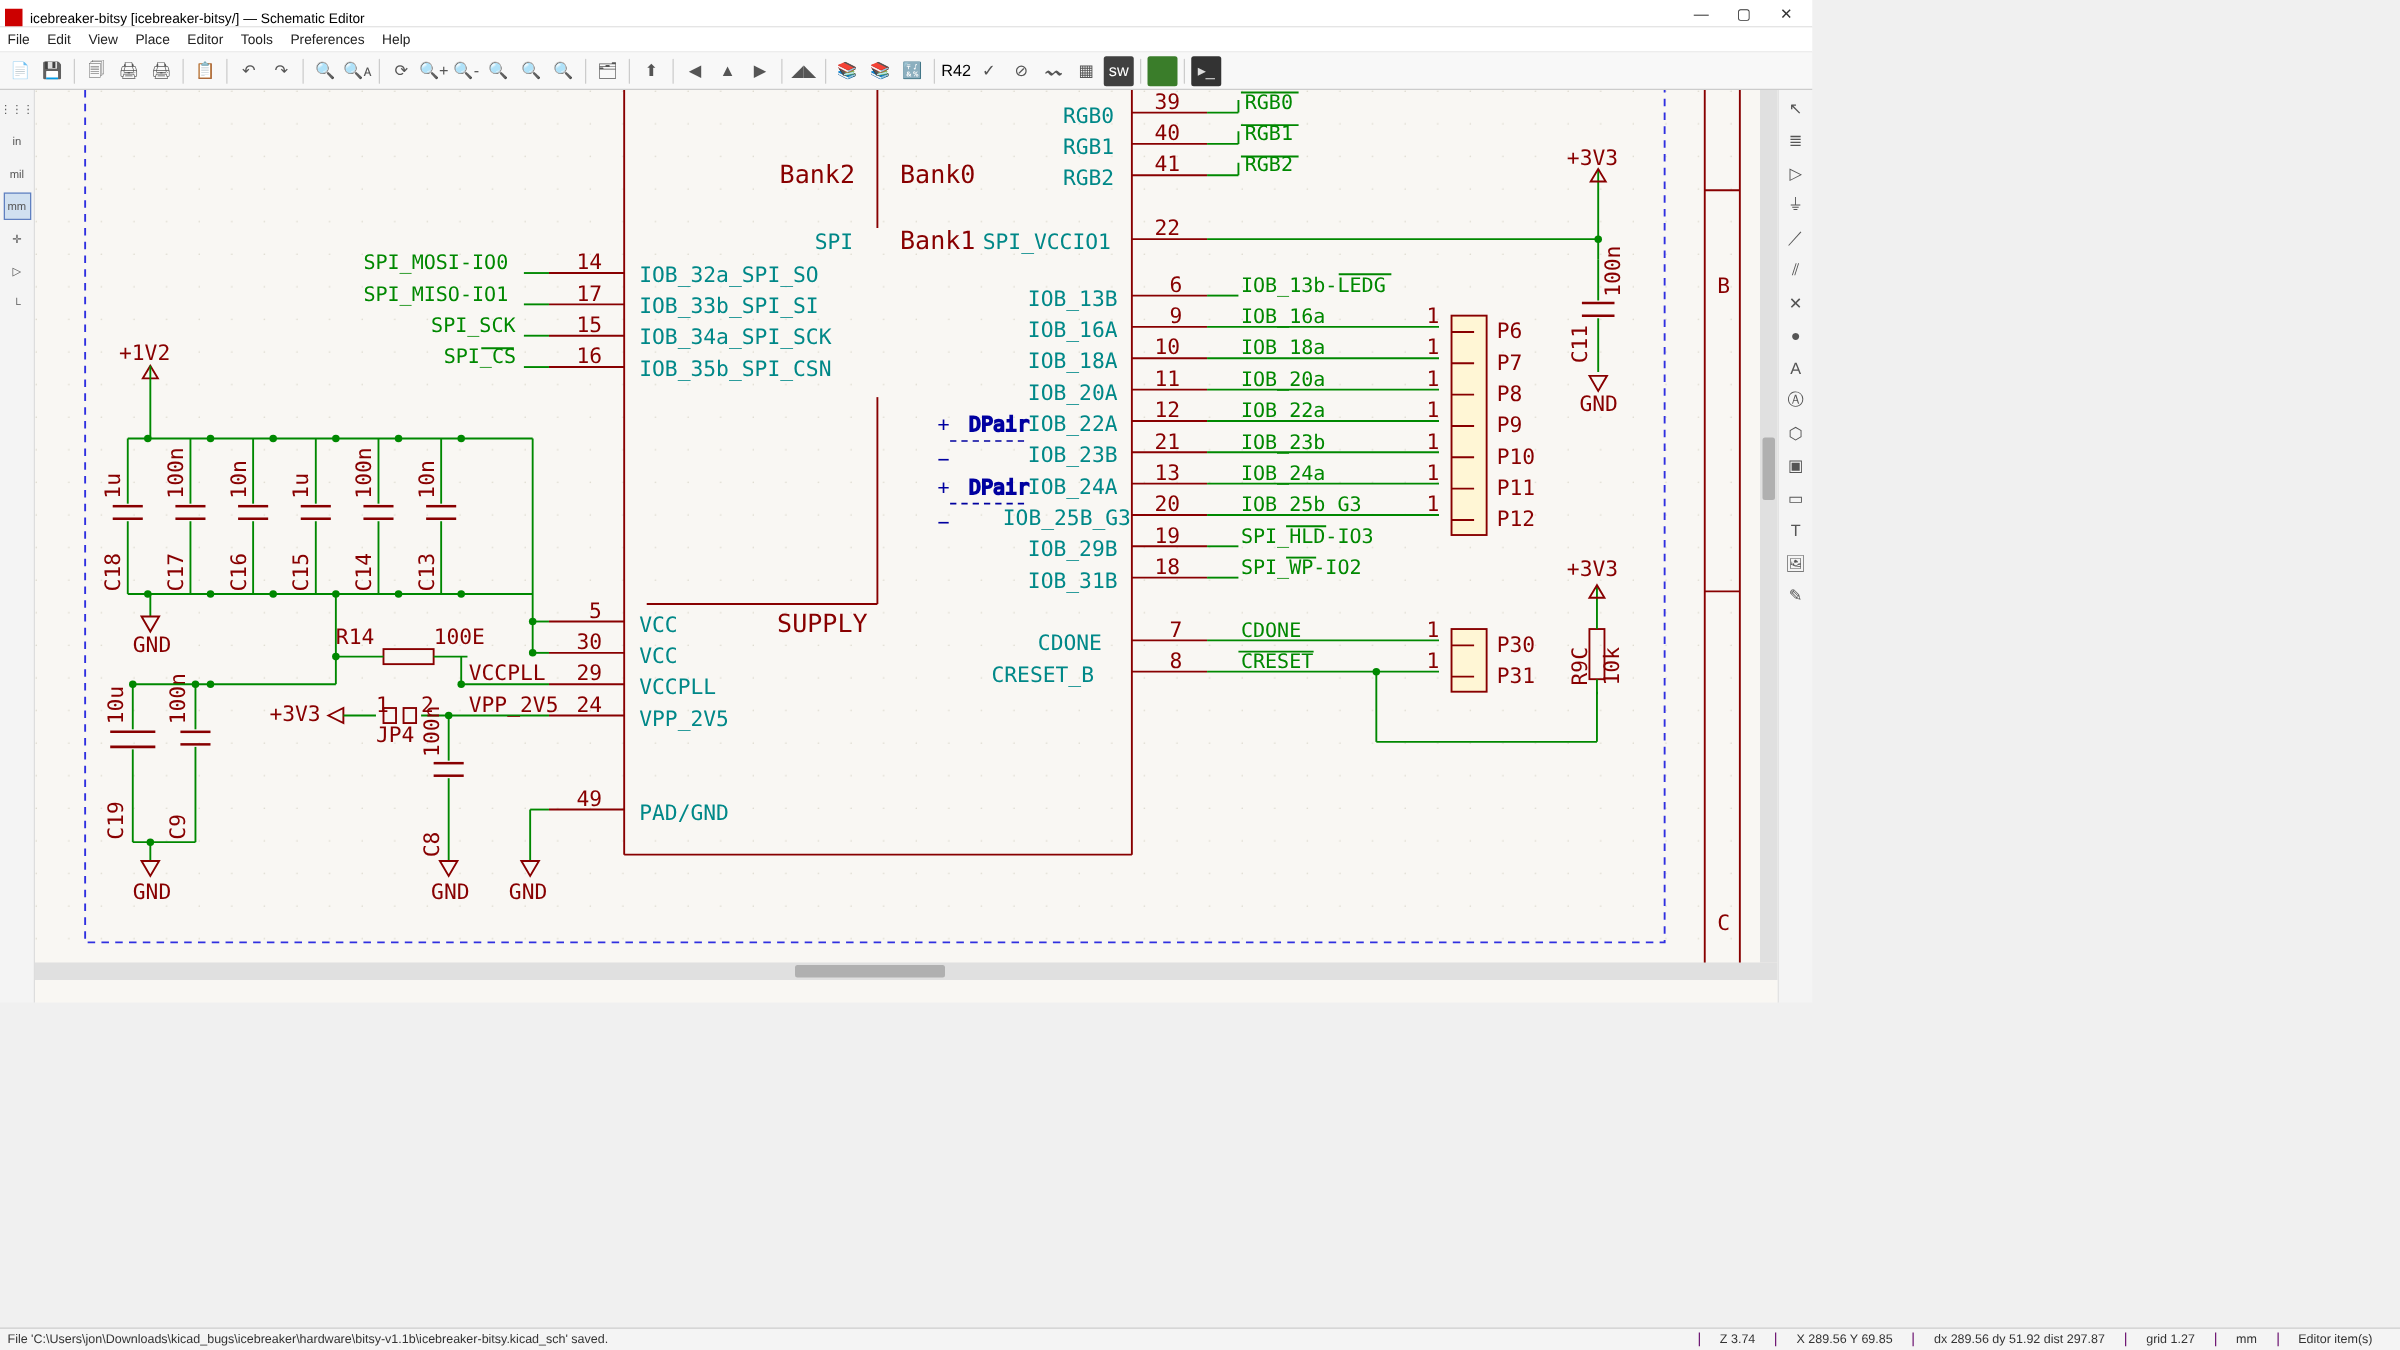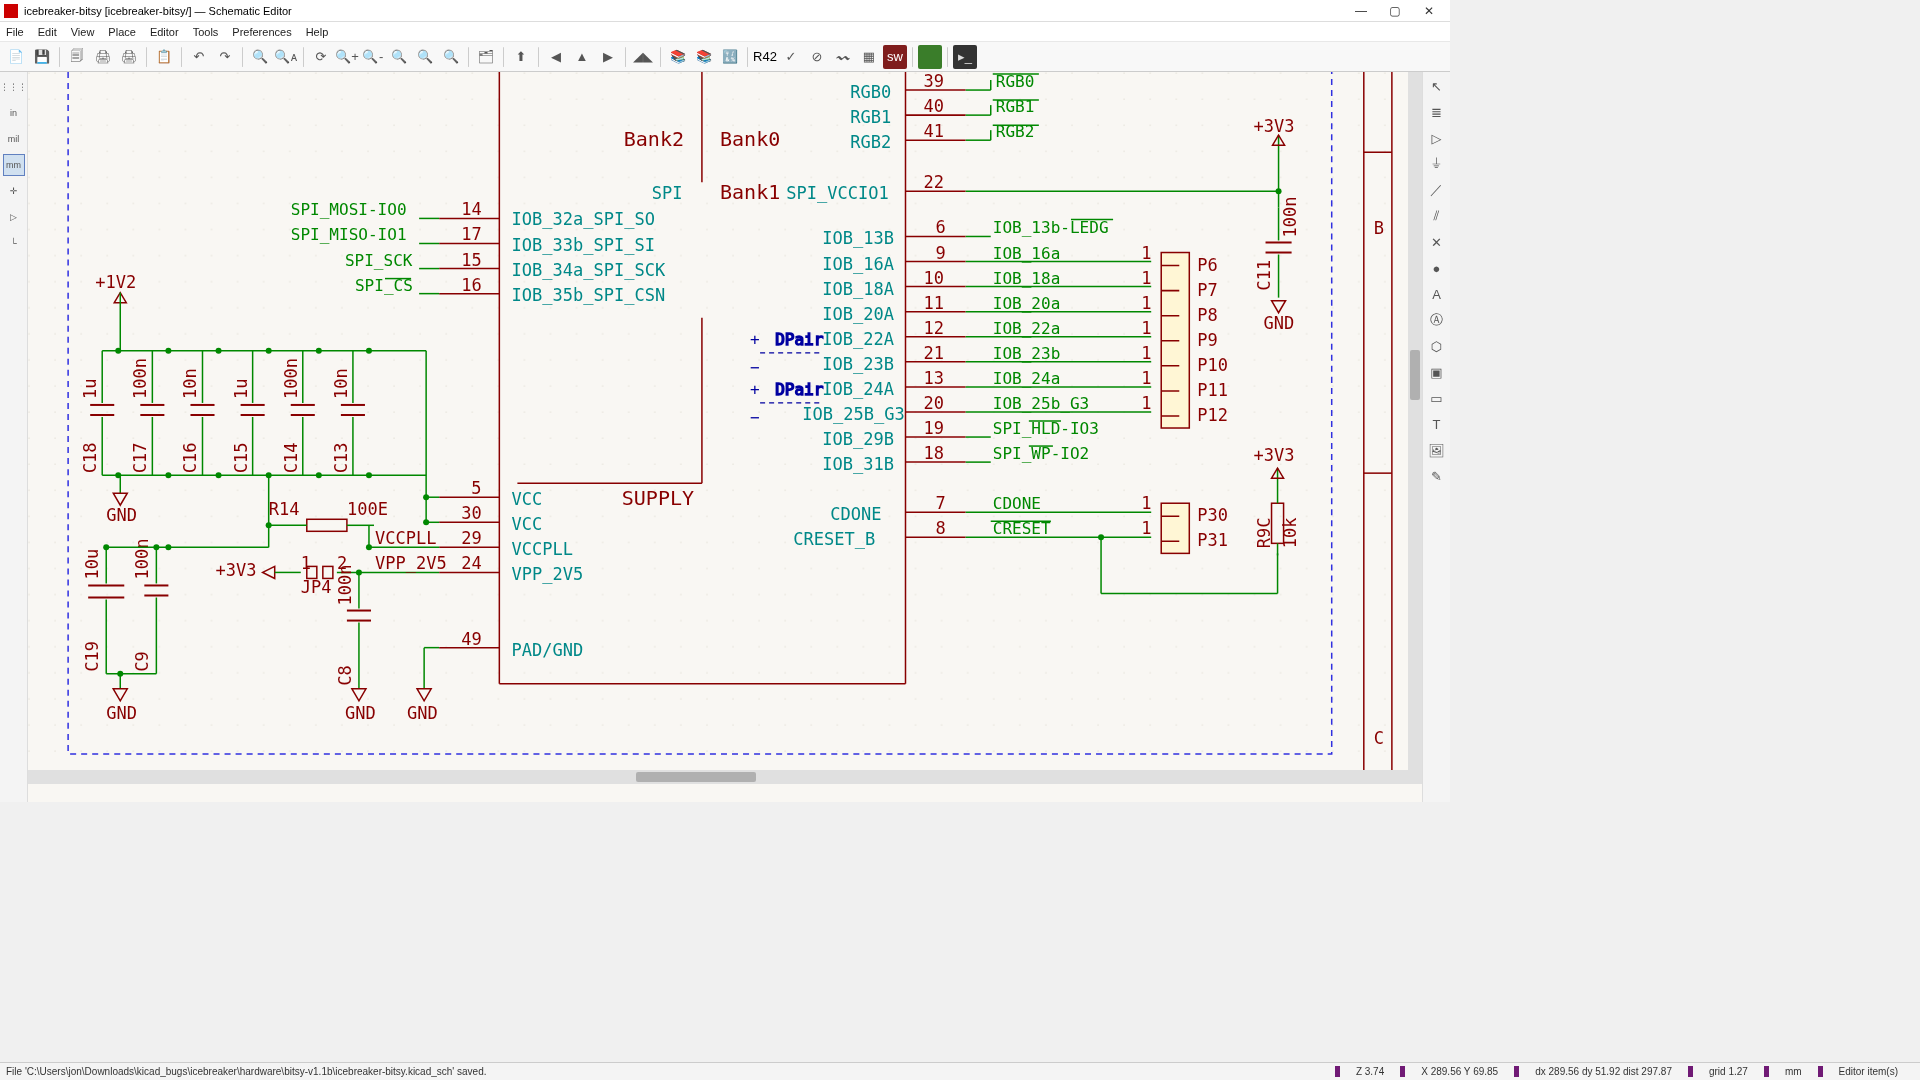--- a/index.html
+++ b/index.html
@@ -1,36 +1,36 @@
 <!DOCTYPE html>
 <html><head>
 <meta charset="utf-8">
 <style>
 *{box-sizing:border-box;margin:0;padding:0;font-family:"Segoe UI",Arial,sans-serif}
 body{background:#f0f0f0;overflow:hidden;width:1450px;height:820px}
-.title-bar{height:22px;background:#fff;display:flex;align-items:center;padding:0 4px;border-bottom:1px solid #ddd}
+.title-bar{height:22px;background:#fff;display:flex;align-items:flex-end;padding:0 4px;border-bottom:1px solid #ddd}
 .title-bar .icon{width:14px;height:14px;background:#c00;margin-right:6px}
 .title-text{font-size:11px;flex:1}
 .win-btn{width:34px;height:20px;display:flex;align-items:center;justify-content:center;font-size:12px;color:#333}
 .menu-bar{height:20px;background:#fff;display:flex;align-items:center;padding:0 6px;gap:14px;border-bottom:1px solid #e8e8e8}
 .menu-bar span{font-size:11px;color:#222}
 .toolbar{height:30px;background:#f8f8f8;border-bottom:1px solid #ccc;display:flex;align-items:center;padding:0 4px;gap:2px}
 .tb{width:24px;height:24px;display:flex;align-items:center;justify-content:center;font-size:13px;color:#555;border-radius:2px}
 .tb.sep{width:1px;height:20px;background:#ccc;margin:0 3px}
 .main{display:flex;height:calc(100% - 90px);position:relative}
 .left-tb{width:28px;background:#f4f4f4;border-right:1px solid #ddd;display:flex;flex-direction:column;align-items:center;padding-top:4px;gap:4px}
 .lt-btn{width:22px;height:22px;display:flex;align-items:center;justify-content:center;font-size:9px;color:#555}
 .lt-btn.sel{background:#d0e0f0;border:1px solid #6080c0}
 .canvas-wrap{flex:1;position:relative;background:#f9f7f3;overflow:hidden}
 .canvas{position:absolute;inset:0}
 .right-tb{width:28px;background:#f4f4f4;border-left:1px solid #ddd;display:flex;flex-direction:column;align-items:center;padding-top:4px;gap:6px}
 .rt-btn{width:20px;height:20px;color:#555;font-size:13px;display:flex;align-items:center;justify-content:center}
 .status{position:absolute;bottom:0;left:0;right:0;height:18px;background:#f4f4f4;border-top:1px solid #ccc;display:flex;align-items:center;font-size:10px;color:#333;padding:0 6px}
 .status .sl{flex:1}
-.status .cell{padding:0 16px;border-left:5px solid #701a75}
+.status .cell{padding:0 16px;border-left:1px solid #701a75}
 
 .wire{stroke:#008800;stroke-width:1.5;fill:none}
 .pin{stroke:#880000;stroke-width:1.5;fill:none}
 .box{stroke:#880000;stroke-width:1.5;fill:#fff6d5}
 .cyantxt{fill:#008888;font-family:monospace;font-size:17px}
 .brtxt{fill:#880000;font-family:monospace;font-size:17px}
 .brtxt-big{fill:#880000;font-family:monospace;font-size:20px}
 .grtxt{fill:#008800;font-family:monospace;font-size:16px}
 .pagedash{stroke:#3030e0;stroke-width:1.5;stroke-dasharray:6 5;fill:none}
 .cap{stroke:#880000;stroke-width:2}
@@ -98,21 +98,21 @@
   <div class="tb sep"></div>
   <div class="tb">📚</div>
   <div class="tb">📚</div>
   <div class="tb">🔣</div>
   <div class="tb sep"></div>
   <div class="tb" style="color:#000000">R42</div>
   <div class="tb">✓</div>
   <div class="tb">⊘</div>
   <div class="tb">〰</div>
   <div class="tb">▦</div>
-  <div class="tb" style="background:#7f1d1d;color:#fff">sw</div>
+  <div class="tb" style="background:#404040;color:#fff">sw</div>
   <div class="tb sep"></div>
   <div class="tb" style="background:#3a7d2a">&nbsp;</div>
   <div class="tb sep"></div>
   <div class="tb" style="background:#333;color:#ddd">▸_</div>
 </div>
 
 <div class="main">
   <div class="left-tb">
     <div class="lt-btn">⋮⋮⋮</div>
     <div class="lt-btn">in</div>

